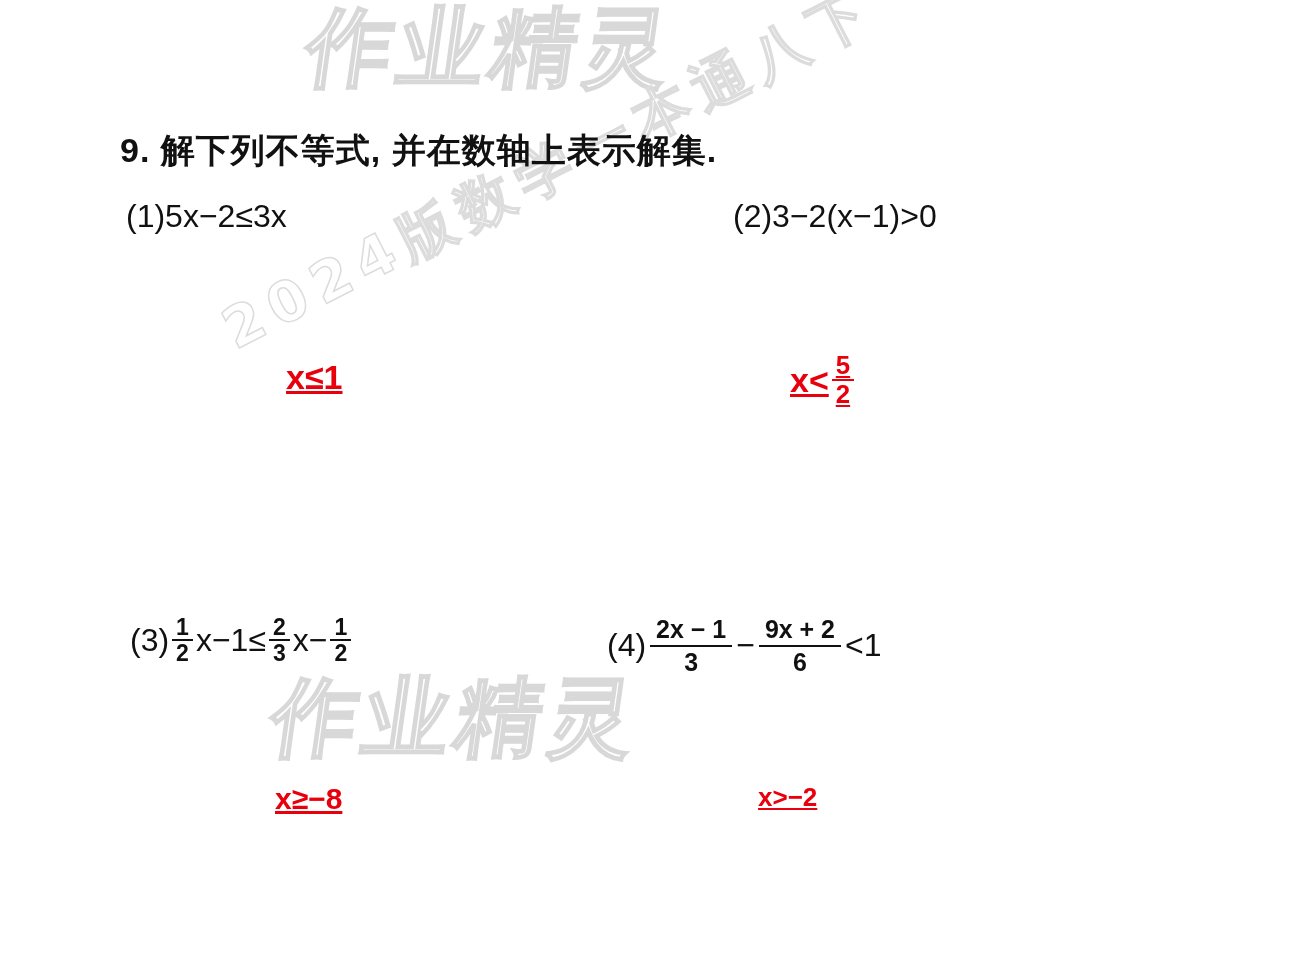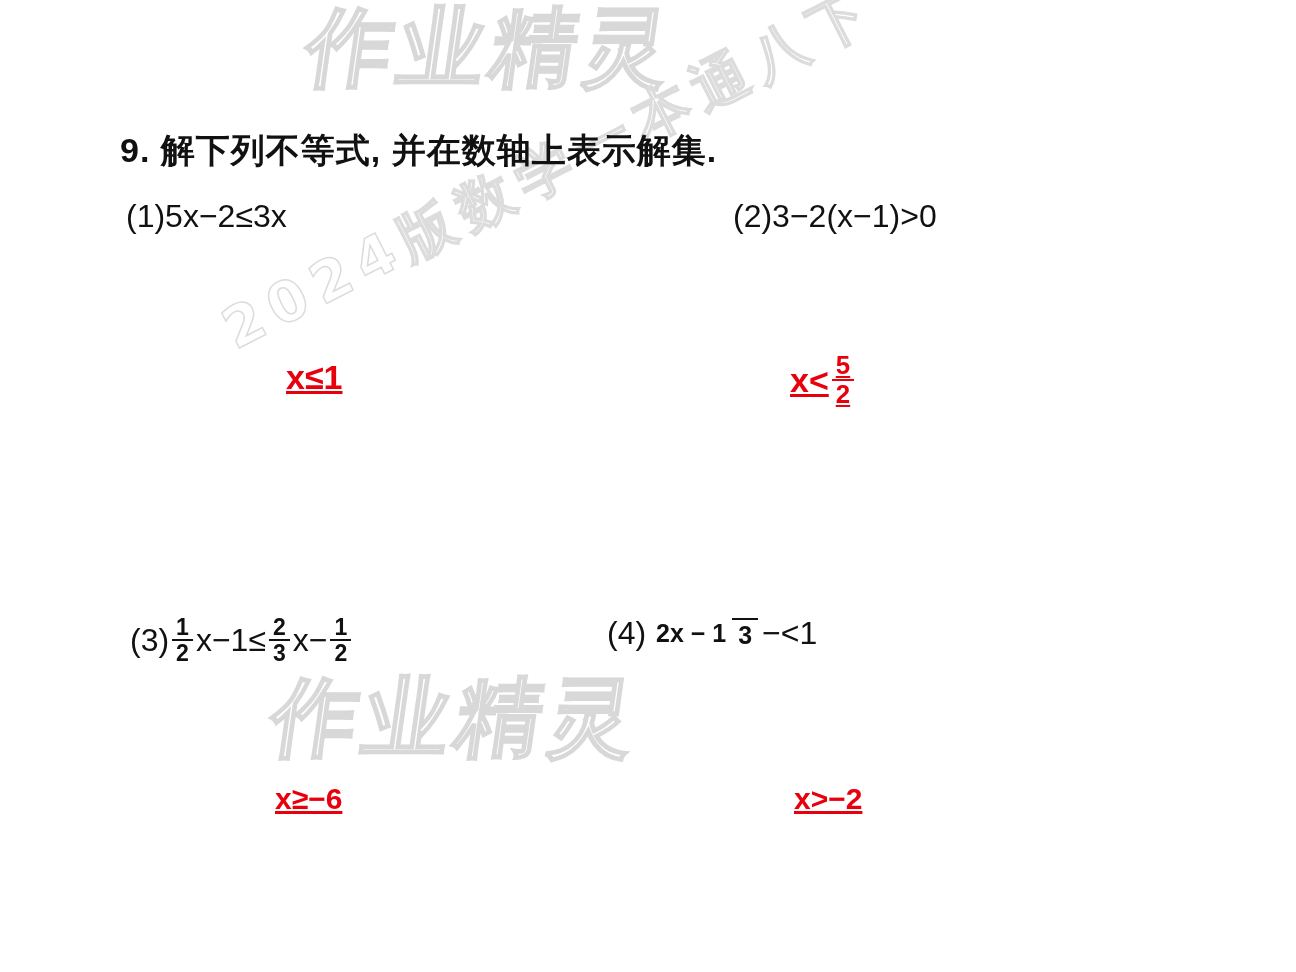--- a/index.html
+++ b/index.html
@@ -94,21 +94,21 @@
     margin: 0 3px;
     font-size: 0.72em;
     font-weight: 700;
     line-height: 1.05;
   }
   .frac .num { padding: 0 4px; }
   .frac .den { padding: 0 4px; border-top: 2px solid currentColor; }
 
   .frac-wide {
     display: inline-flex;
-    flex-direction: row;
+    flex-direction: column;
     align-items: center;
     justify-content: center;
     vertical-align: middle;
     margin: 0 4px;
     font-size: 0.78em;
     font-weight: 700;
     line-height: 1.15;
   }
   .frac-wide .num { padding: 0 6px 1px 6px; }
   .frac-wide .den { padding: 1px 6px 0 6px; border-top: 2.5px solid currentColor; width: 100%; text-align: center; box-sizing: border-box; }
@@ -120,21 +120,21 @@
     font-size: 34px;
     font-weight: 700;
     white-space: nowrap;
     display: flex;
     align-items: center;
     text-decoration: underline;
   }
   .ans-1 { left: 286px; top: 358px; }
   .ans-2 { left: 790px; top: 352px; }
   .ans-3 { left: 275px; top: 782px; font-size: 30px; }
-  .ans-4 { left: 758px; top: 782px; font-size: 30px; margin-left: 36px; }
+  .ans-4 { left: 758px; top: 782px; font-size: 26px; }
 
   .ans .frac { font-size: 0.76em; }
 </style>
 </head>
 <body>
 
 <div class="wm wm-top">作业精灵</div>
 <div class="wm wm-bottom">作业精灵</div>
 <div class="wm wm-diag">2024版数学一本通八下</div>
 
@@ -166,27 +166,31 @@
   </span>
 </div>
 
 <div class="line3 q4">
   <span>(4)</span>
   <span class="frac-wide">
     <span class="num">2x − 1</span>
     <span class="den">3</span>
   </span>
   <span>−</span>
+  <span class="frac-wide">
+    <span class="num">9x + 2</span>
+    <span class="den">6</span>
+  </span>
   <span>&lt;1</span>
 </div>
 
 <div class="ans ans-1">x≤1</div>
 
 <div class="ans ans-2">
   <span>x&lt;</span>
   <span class="frac">
     <span class="num">5</span>
     <span class="den">2</span>
   </span>
 </div>
 
-<div class="ans ans-3">x≥−6</div>
+<div class="ans ans-3">x≥−8</div>
 <div class="ans ans-4">x&gt;−2</div>
 
 </body></html>

